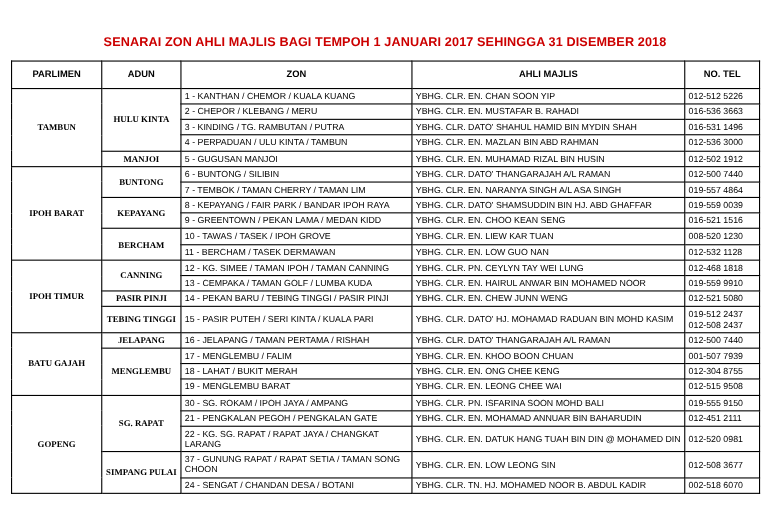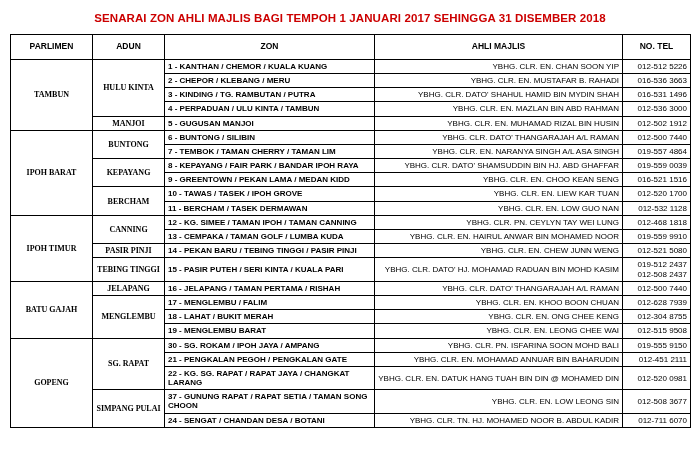--- a/index.html
+++ b/index.html
@@ -11,20 +11,21 @@
     width: 700px;
     height: 471px;
     font-family: "Liberation Sans", sans-serif;
     color: #000000;
     overflow: hidden;
   }
   .page {
     width: 700px;
     box-sizing: border-box;
     padding: 8px 10px 0 10px;
+    margin-top: 21px;
   }
   .doc-title {
     text-align: center;
     color: #cc0000;
     font-weight: bold;
     font-size: 11.5px;
     letter-spacing: 0.1px;
     margin: 4px 0 8px 0;
     line-height: 1.2;
   }
@@ -50,29 +51,29 @@
     padding: 3px 2px;
   }
   td.parlimen, td.adun {
     text-align: center;
     font-weight: bold;
     font-size: 8px;
     font-family: Liberation Serif, serif;
   }
   td.zon {
     text-align: left;
-    font-weight: bold;
+    font-weight: normal;
     font-size: 8px;
   }
   td.ahli {
-    text-align: right;
+    text-align: left;
     font-size: 8px;
   }
   td.tel {
-    text-align: right;
+    text-align: left;
     font-size: 8px;
   }
   col.c-parlimen { width: 82px; }
   col.c-adun     { width: 72px; }
   col.c-zon      { width: 210px; }
   col.c-ahli     { width: 248px; }
   col.c-tel      { width: 68px; }
 </style>
 </head>
 <body>
@@ -147,21 +148,21 @@
         </tr>
         <tr>
           <td class="zon">9 - GREENTOWN / PEKAN LAMA / MEDAN KIDD</td>
           <td class="ahli">YBHG. CLR. EN. CHOO KEAN SENG</td>
           <td class="tel">016-521 1516</td>
         </tr>
         <tr>
           <td class="adun" rowspan="2">BERCHAM</td>
           <td class="zon">10 - TAWAS / TASEK / IPOH GROVE</td>
           <td class="ahli">YBHG. CLR. EN. LIEW KAR TUAN</td>
-          <td class="tel">012-520 1700</td>
+          <td class="tel">008-520 1230</td>
         </tr>
         <tr>
           <td class="zon">11 - BERCHAM / TASEK DERMAWAN</td>
           <td class="ahli">YBHG. CLR. EN. LOW GUO NAN</td>
           <td class="tel">012-532 1128</td>
         </tr>
         <tr>
           <td class="parlimen" rowspan="4">IPOH TIMUR</td>
           <td class="adun" rowspan="2">CANNING</td>
           <td class="zon">12 - KG. SIMEE / TAMAN IPOH / TAMAN CANNING</td>
@@ -189,21 +190,21 @@
           <td class="parlimen" rowspan="4">BATU GAJAH</td>
           <td class="adun" rowspan="1">JELAPANG</td>
           <td class="zon">16 - JELAPANG / TAMAN PERTAMA / RISHAH</td>
           <td class="ahli">YBHG. CLR. DATO' THANGARAJAH A/L RAMAN</td>
           <td class="tel">012-500 7440</td>
         </tr>
         <tr>
           <td class="adun" rowspan="3">MENGLEMBU</td>
           <td class="zon">17 - MENGLEMBU / FALIM</td>
           <td class="ahli">YBHG. CLR. EN. KHOO BOON CHUAN</td>
-          <td class="tel">012-628 7939</td>
+          <td class="tel">001-507 7939</td>
         </tr>
         <tr>
           <td class="zon">18 - LAHAT / BUKIT MERAH</td>
           <td class="ahli">YBHG. CLR. EN. ONG CHEE KENG</td>
           <td class="tel">012-304 8755</td>
         </tr>
         <tr>
           <td class="zon">19 - MENGLEMBU BARAT</td>
           <td class="ahli">YBHG. CLR. EN. LEONG CHEE WAI</td>
           <td class="tel">012-515 9508</td>
@@ -227,18 +228,18 @@
         </tr>
         <tr>
           <td class="adun" rowspan="2">SIMPANG PULAI</td>
           <td class="zon">37 - GUNUNG RAPAT / RAPAT SETIA / TAMAN SONG CHOON</td>
           <td class="ahli">YBHG. CLR. EN. LOW LEONG SIN</td>
           <td class="tel">012-508 3677</td>
         </tr>
         <tr>
           <td class="zon">24 - SENGAT / CHANDAN DESA / BOTANI</td>
           <td class="ahli">YBHG. CLR. TN. HJ. MOHAMED NOOR B. ABDUL KADIR</td>
-          <td class="tel">012-711 6070</td>
+          <td class="tel">002-518 6070</td>
         </tr>
       </tbody>
   </table>
 
 </div>
 
 </body></html>

